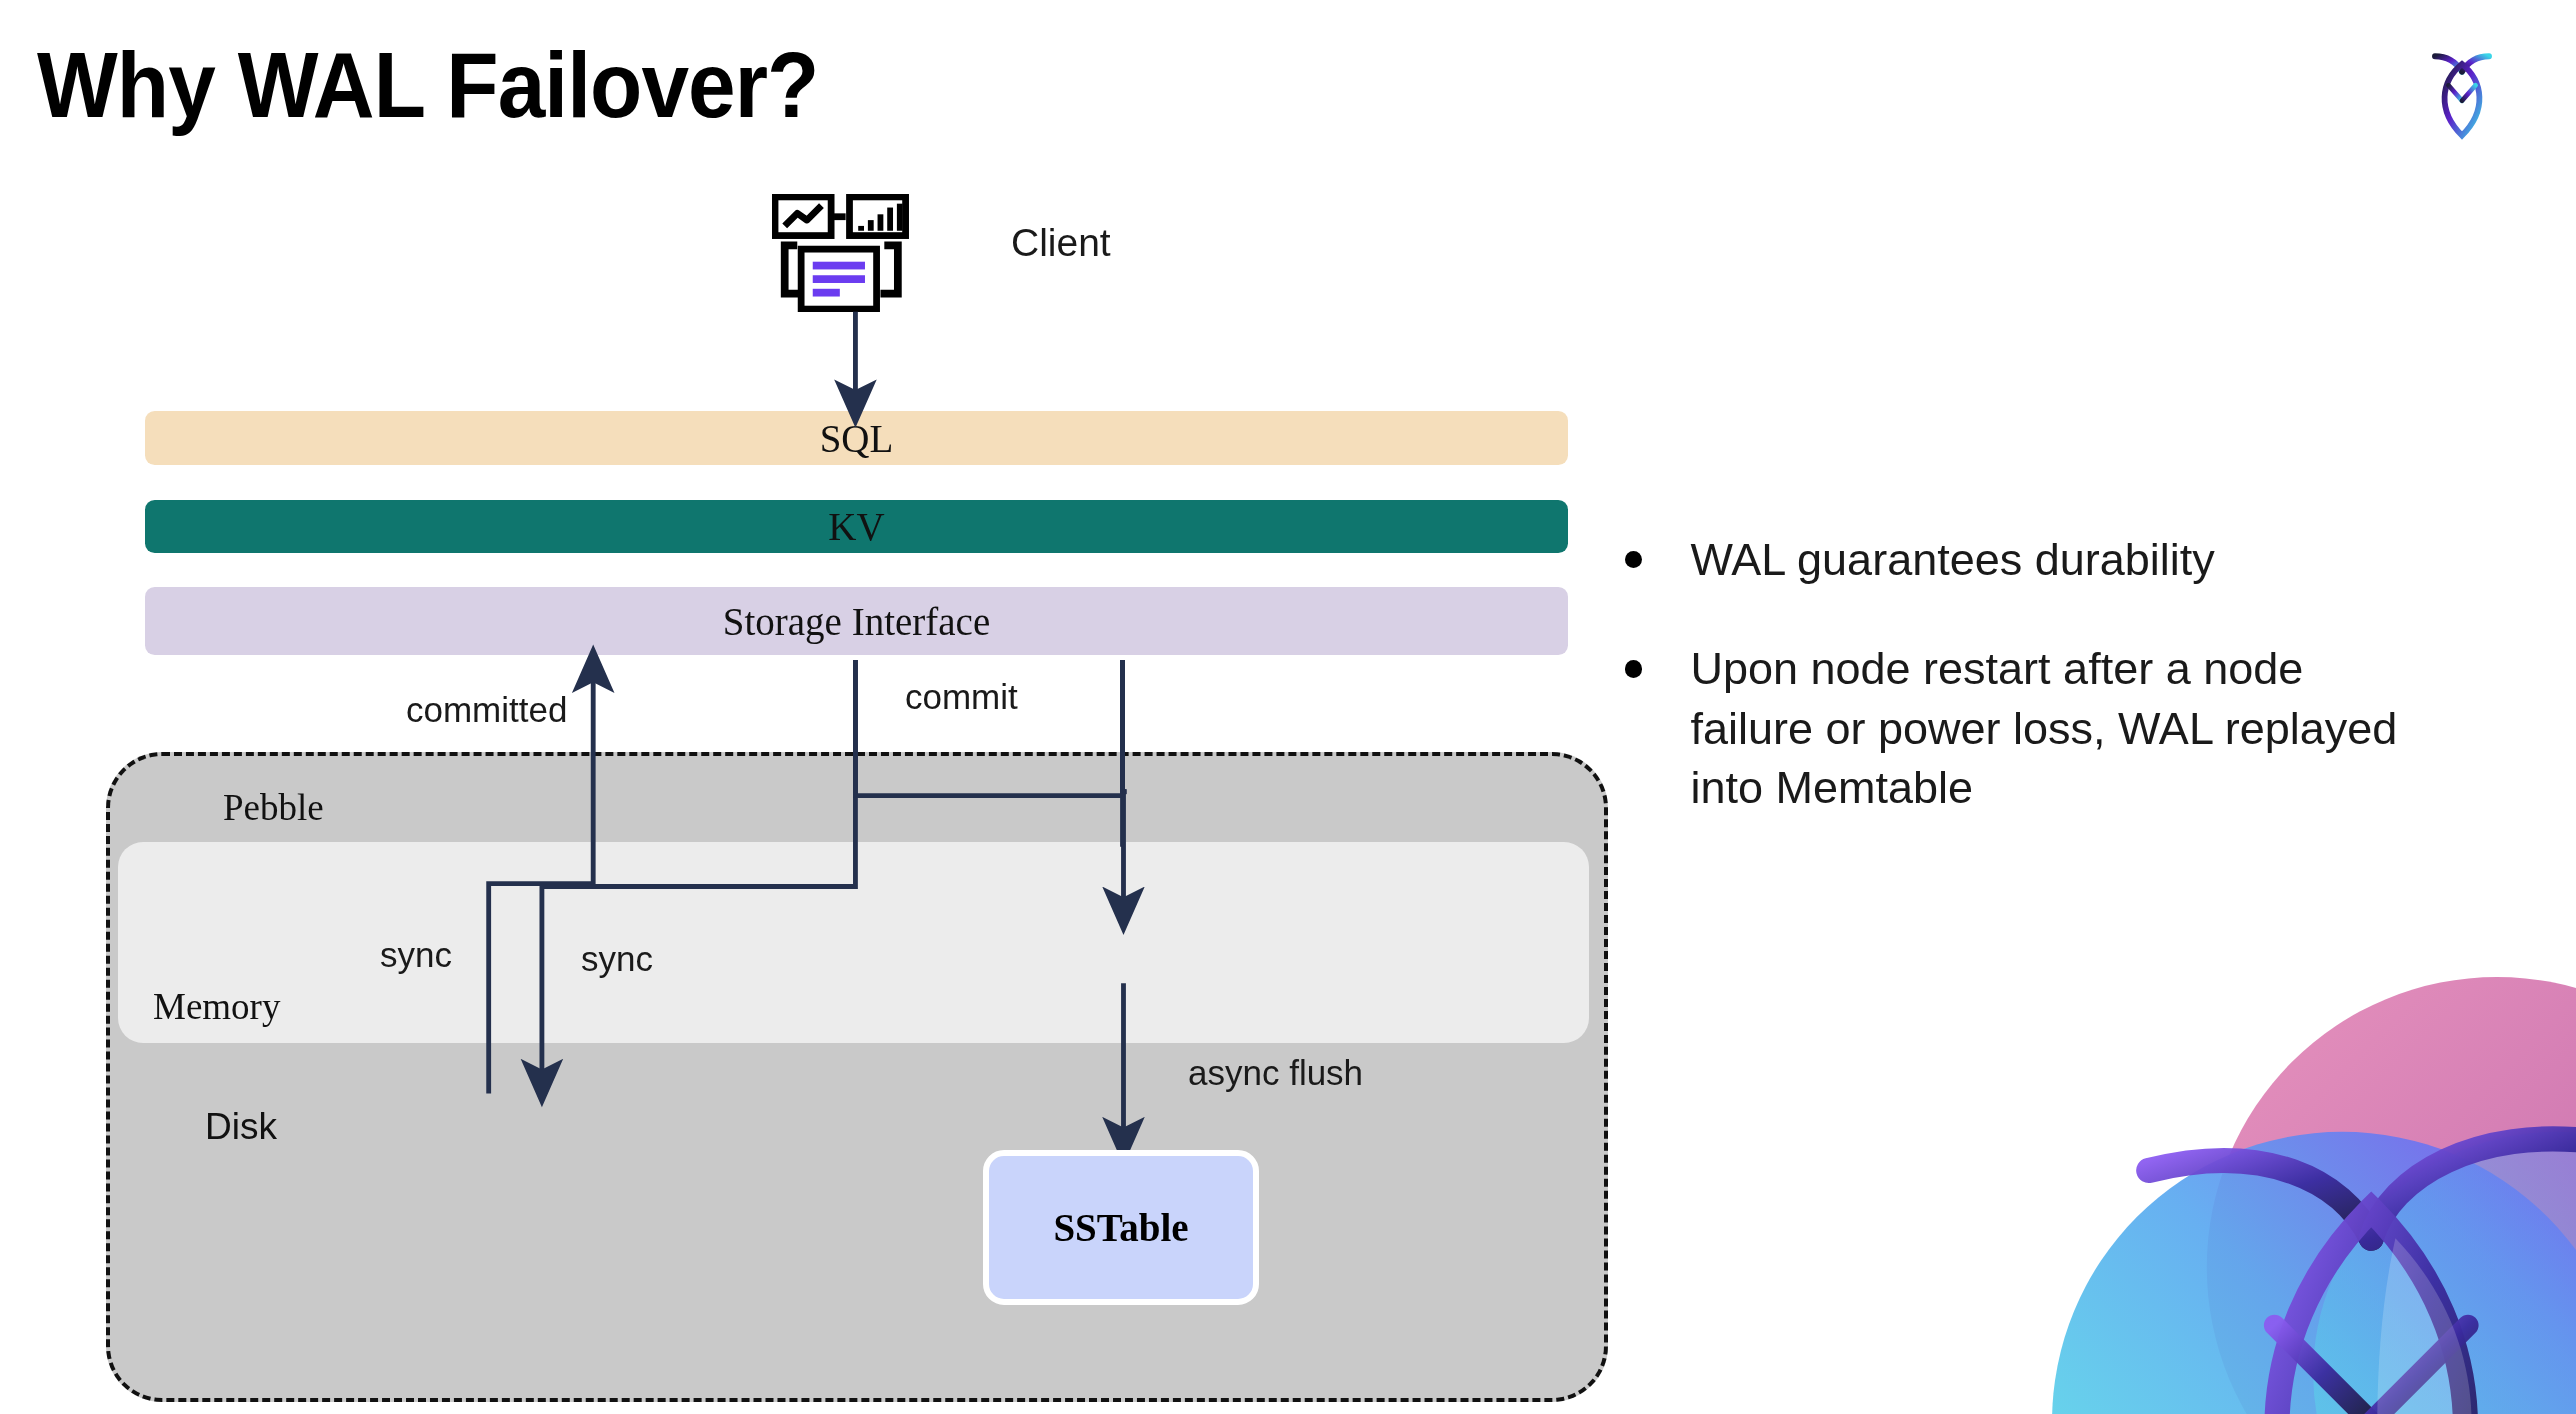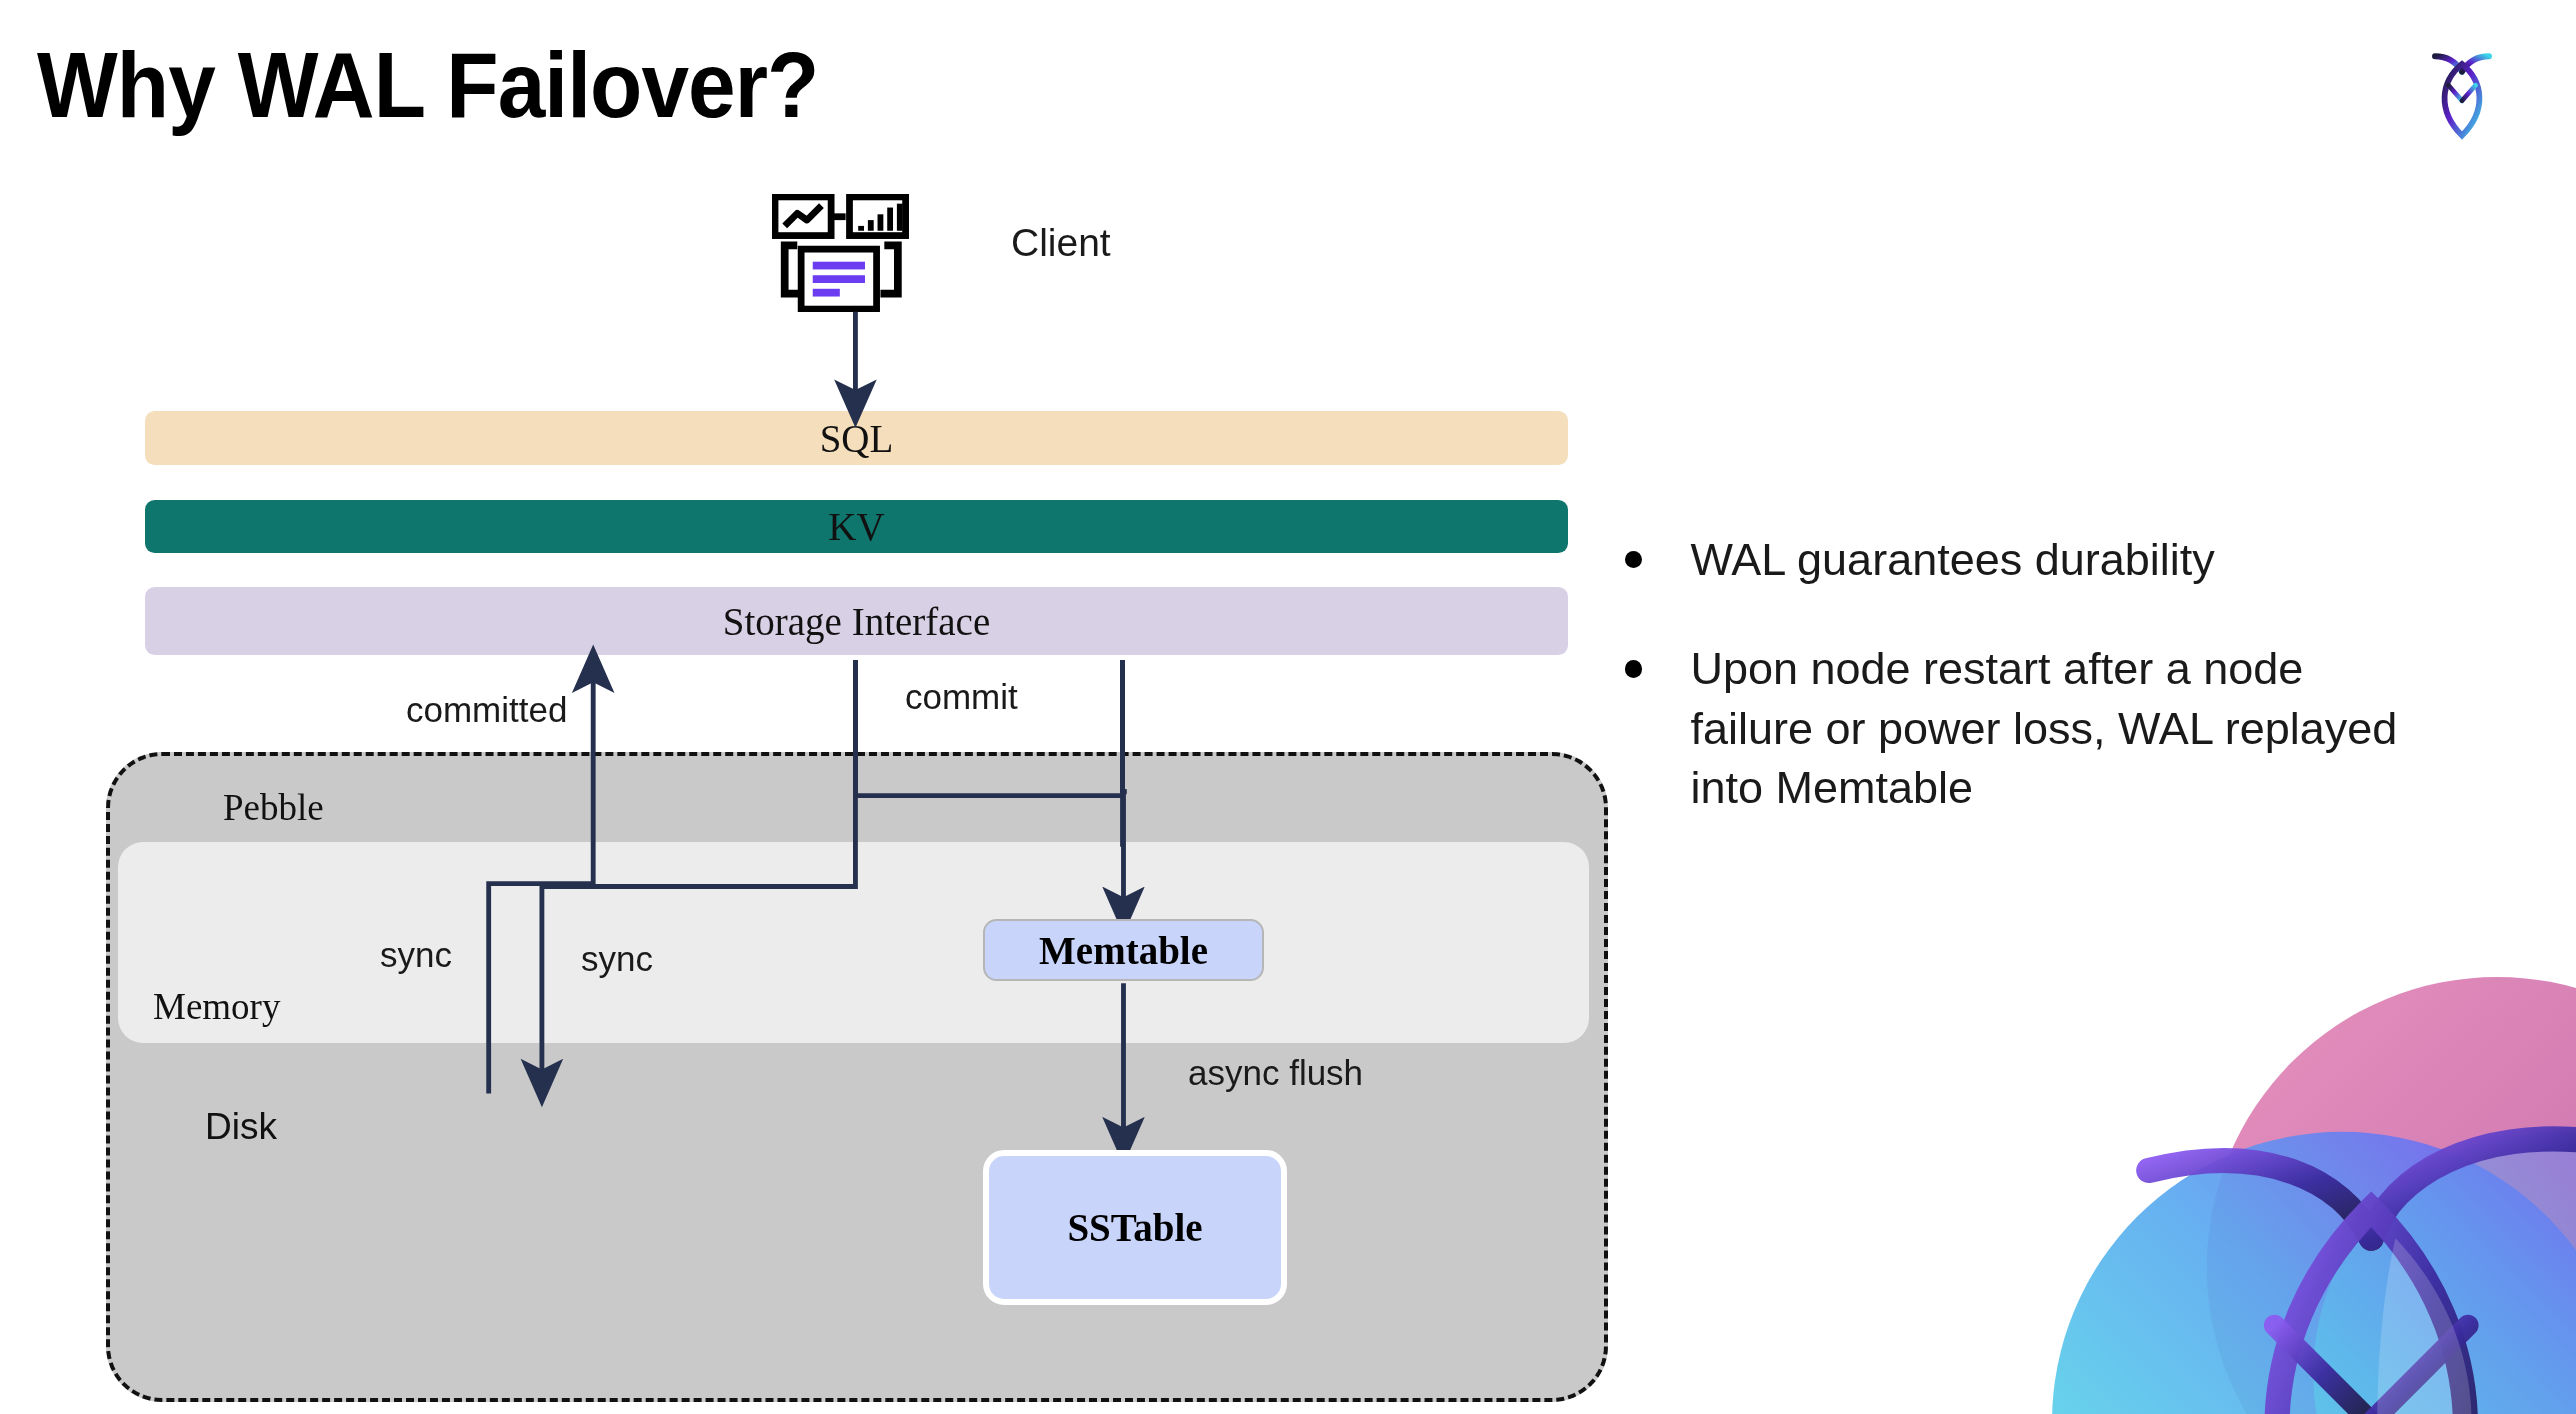--- a/index.html
+++ b/index.html
@@ -75,21 +75,21 @@
   }
   #node-memtable{
     left:983px;top:919px;width:281px;height:62px;font-size:39px;
     border:2.9px solid #b6b6b6;box-sizing:border-box;border-radius:13.5px;
   }
   #node-wal{
     left:448px;top:1087px;width:182px;height:165px;font-size:39px;
     border:6.8px solid #ffffff;box-sizing:border-box;
   }
   #node-sstable{
-    left:983px;top:1150px;width:304px;height:155px;font-size:39px;
+    left:983px;top:1150px;width:276px;height:155px;font-size:39px;
     border:6.8px solid #ffffff;box-sizing:border-box;
   }
 
   
   .edge-label{
     position:absolute;font-family:"Liberation Sans",sans-serif;
     font-size:35px;color:#1a1a1a;white-space:nowrap;
   }
   #label-committed{left:406px;top:690px;text-align:center;}
   #label-commit{left:905px;top:677px;}
@@ -237,21 +237,20 @@
       <path d="M1160 818 L1164 818"></path>
       <path d="M1160 682 L1160 875 L1160 875"></path>
       <path d="M1160 818 L1164 818"></path>
 
       <path d="M884 682 L884 822 L1161 822 L1161 942" marker-end="url(#ah)"></path>
 
       <path d="M1161 1016 L1161 1180" marker-end="url(#ah)"></path>
     </g>
   </svg>
 
-  <div class="node-box" id="node-memtable">Memtable</div>
   <div class="node-box" id="node-sstable">SSTable</div>
 
   <div class="edge-label" id="label-committed">committed</div>
   <div class="edge-label" id="label-commit">commit</div>
   <div class="edge-label" id="label-sync-left">sync</div>
   <div class="edge-label" id="label-sync-right">sync</div>
   <div class="edge-label" id="label-async-flush">async flush</div>
 
   <div id="bullet-list">
     <div class="bullet-row">

